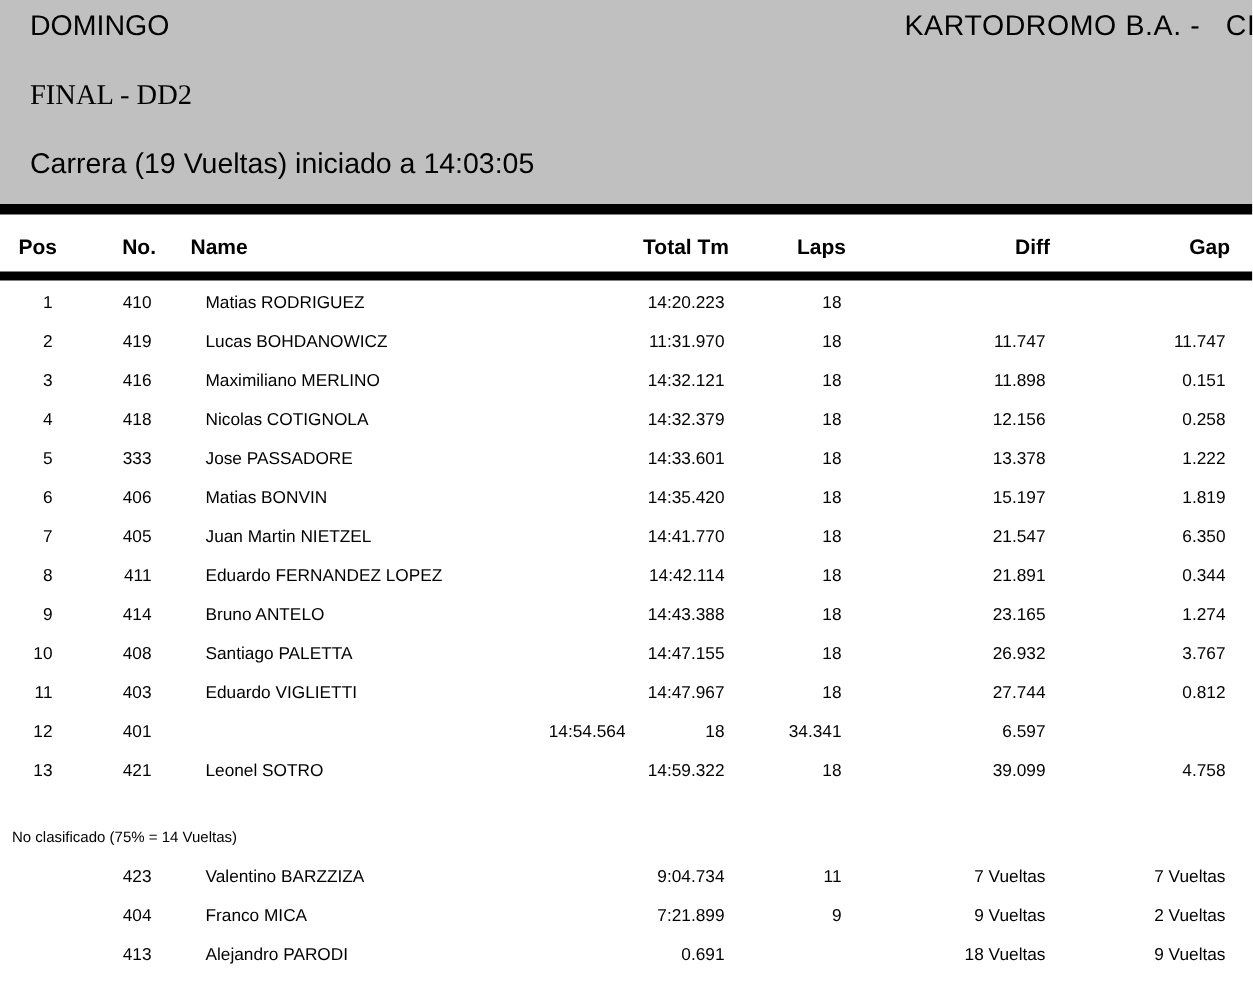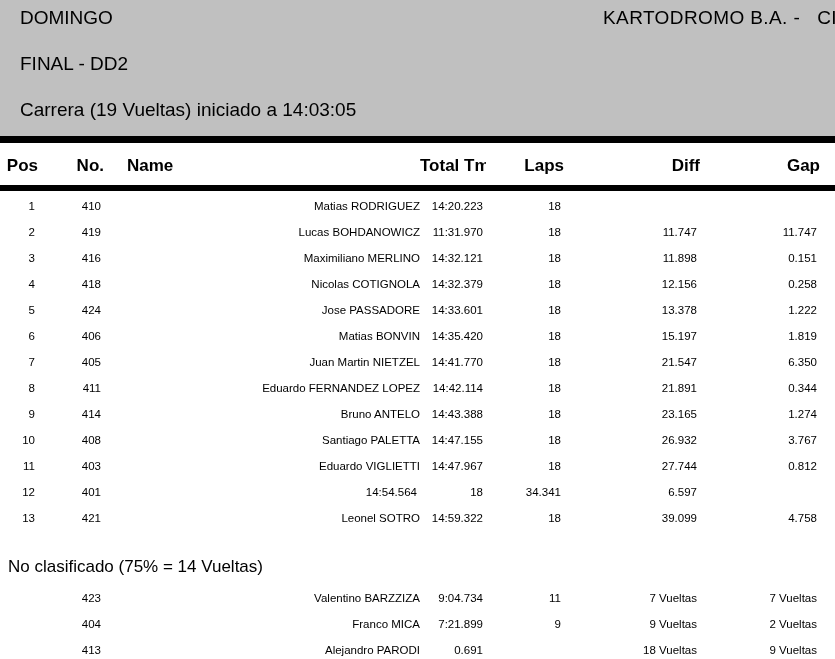--- a/index.html
+++ b/index.html
@@ -19,21 +19,21 @@
     height: 136px;
     background: #c0c0c0;
   }
   .topbar .line {
     position: absolute;
     left: 20px;
     font-size: 19px;
     white-space: nowrap;
   }
   .line-day     { top: 7px; }
-  .line-session { top: 53px; }
+  .line-session { top: 53px; font-family: Liberation Serif, serif; }
   .line-race    { top: 99px; }
   .line-venue {
     position: absolute;
     left: 603px;
     top: 7px;
     font-size: 19px;
     white-space: pre;
     letter-spacing: 0.4px;
   }
 
@@ -48,43 +48,43 @@
     width: 820px;
   }
   .cell { overflow: hidden; white-space: nowrap; }
   .c-pos, .c-no, .c-total, .c-laps, .c-diff, .c-gap { text-align: right; }
   .c-name { text-align: left; }
 
   .thead {
     padding-top: 13px;
     padding-bottom: 9px;
     font-weight: bold;
-    font-size: 17px;
+    font-size: 14px;
   }
   .thead .c-name { padding-left: 23px; }
 
   .tbody .data-row,
   .nc-body .data-row {
     height: 26px;
     align-items: center;
     font-size: 11.5px;
   }
-  .data-row .c-name { padding-left: 33px; text-align: right; }
+  .data-row .c-name { padding-left: 33px; }
   .data-row .c-pos,
   .data-row .c-no,
   .data-row .c-total,
   .data-row .c-laps,
   .data-row .c-diff,
   .data-row .c-gap { padding-right: 3px; }
 
   .tbody { padding-top: 2px; }
 
   .nc-label {
     margin: 26px 0 0 8px;
-    font-size: 17px;
+    font-size: 10px;
   }
   .nc-body { margin-top: 8px; }
 </style>
 </head>
 <body>
 
 <div class="page">
 
   <div class="topbar">
     <div class="line line-day">DOMINGO</div>
@@ -139,21 +139,21 @@
         <div class="cell c-pos">4</div>
         <div class="cell c-no">418</div>
         <div class="cell c-name">Nicolas COTIGNOLA</div>
         <div class="cell c-total">14:32.379</div>
         <div class="cell c-laps">18</div>
         <div class="cell c-diff">12.156</div>
         <div class="cell c-gap">0.258</div>
       </div>
       <div class="grid-row data-row">
         <div class="cell c-pos">5</div>
-        <div class="cell c-no">424</div>
+        <div class="cell c-no">333</div>
         <div class="cell c-name">Jose PASSADORE</div>
         <div class="cell c-total">14:33.601</div>
         <div class="cell c-laps">18</div>
         <div class="cell c-diff">13.378</div>
         <div class="cell c-gap">1.222</div>
       </div>
       <div class="grid-row data-row">
         <div class="cell c-pos">6</div>
         <div class="cell c-no">406</div>
         <div class="cell c-name">Matias BONVIN</div>

